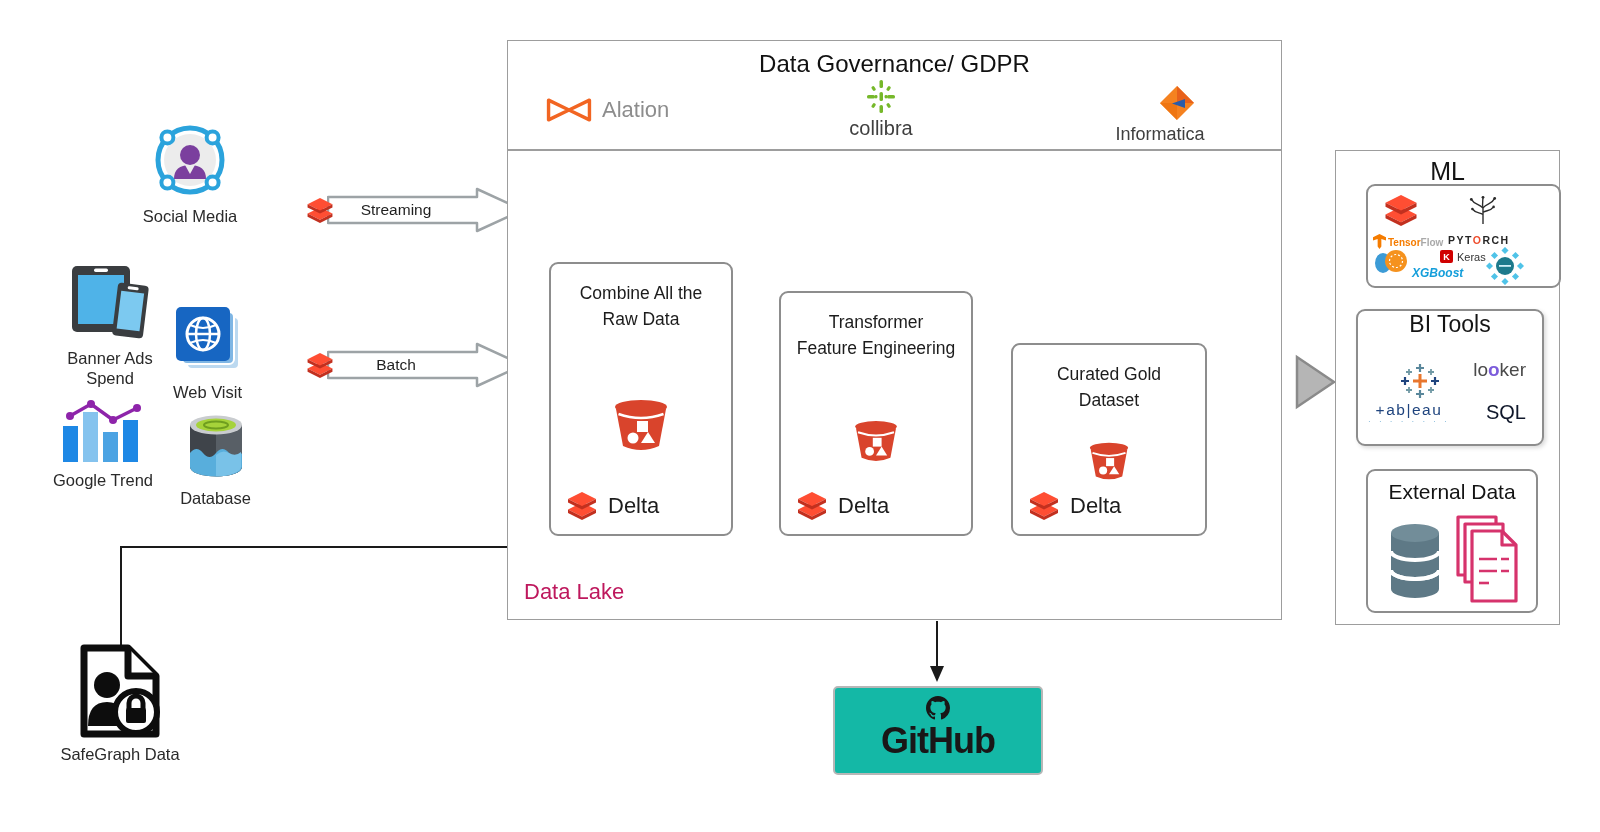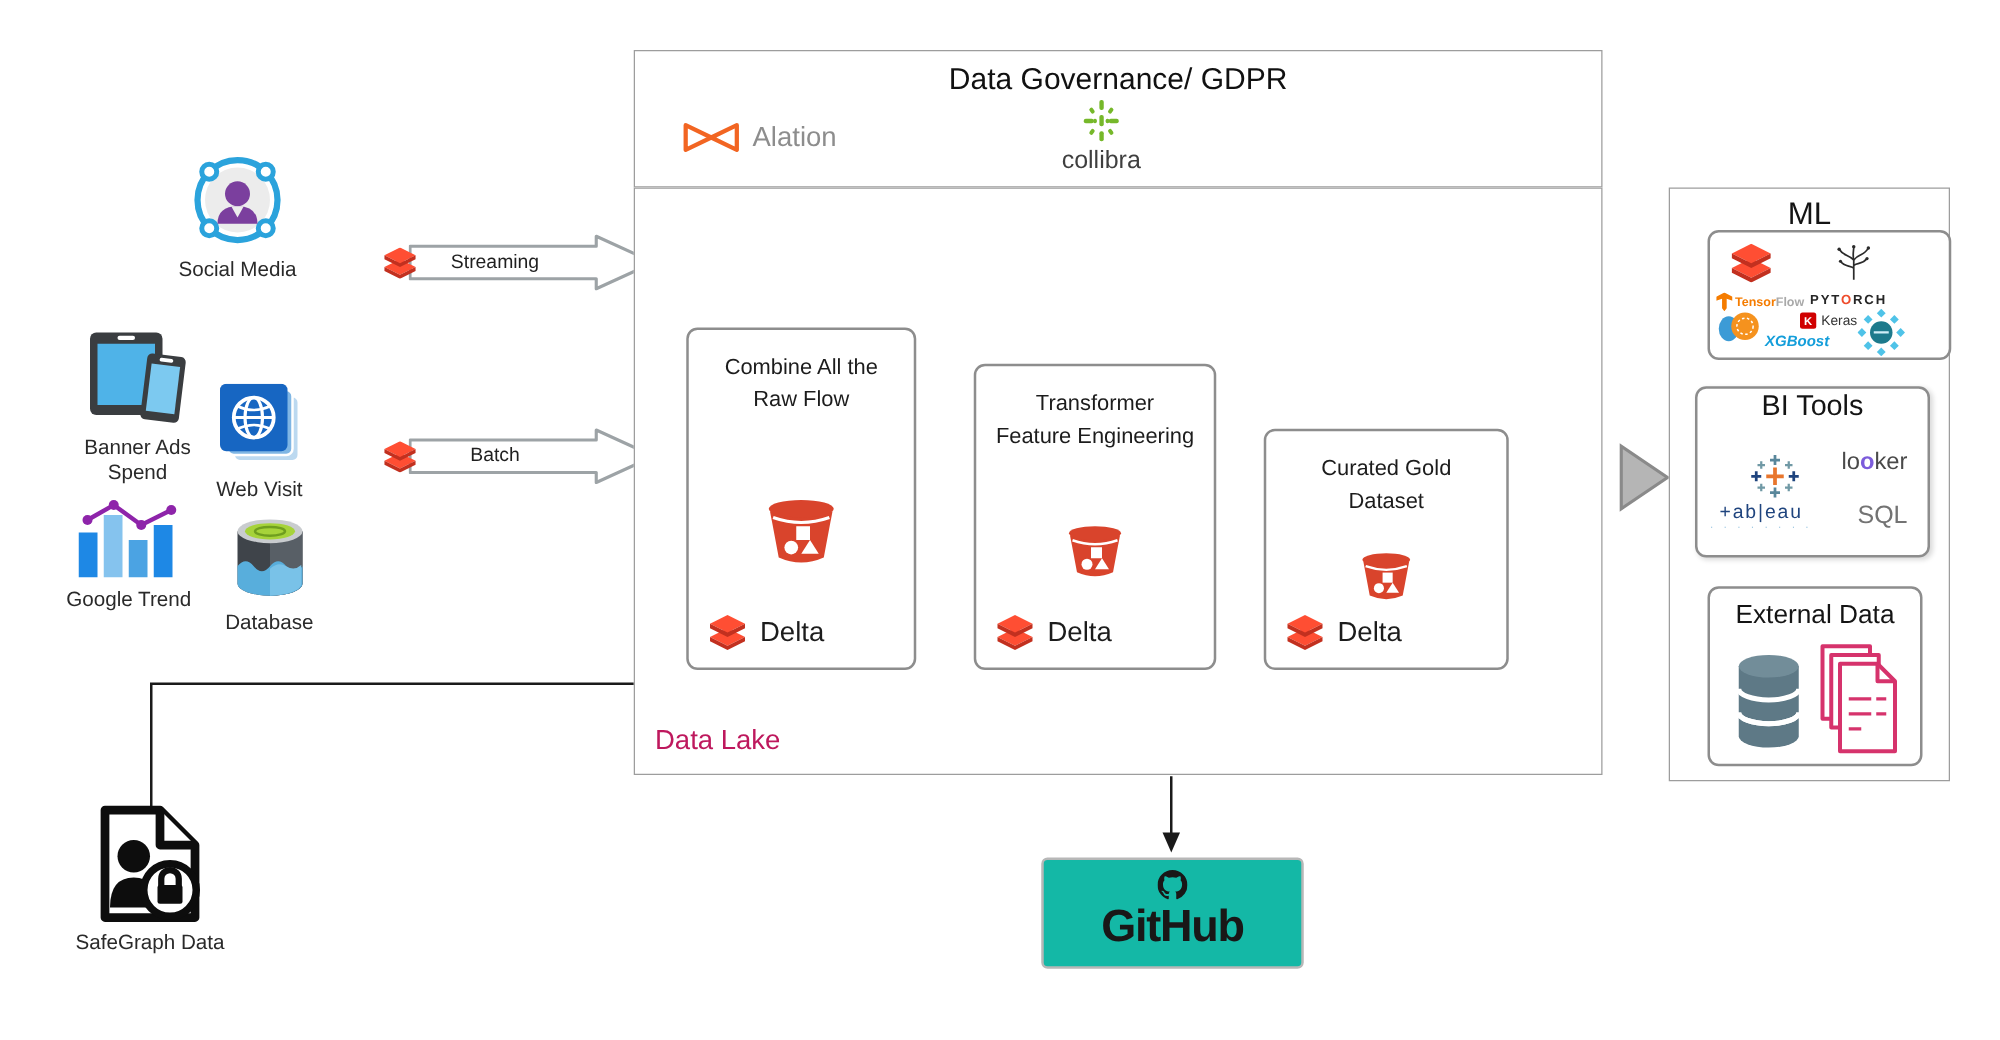--- a/index.html
+++ b/index.html
@@ -34,21 +34,21 @@
   .keras-row{display:flex;align-items:center;gap:4px;}
   .keras-k{width:13px;height:13px;background:#D00000;color:#fff;font-size:9px;font-weight:700;
            display:flex;align-items:center;justify-content:center;border-radius:2px;}
   .keras-txt{font-size:11px;color:#333;}
   .xgboost{font-size:12px;font-weight:700;font-style:italic;color:#149EDA;}
   .bi-title{font-size:23px;color:#141414;text-align:center;}
   .looker{font-size:19px;color:#4a4a4a;}
   .looker .lo{color:#7C5CDB;font-weight:700;}
   .tableau-txt{font-size:15.5px;letter-spacing:1.5px;color:#1F447E;}
   .tableau-dots{font-size:8px;letter-spacing:3px;color:#7bb4d8;margin-top:-2px;}
-  .sql{font-size:20px;color:#737373;}
+  .sql{font-size:20px;color:#0f172a;}
   .ext-title{font-size:21px;color:#141414;text-align:center;}
   
   .github-label{font-size:36px;font-weight:800;color:#191717;text-align:center;letter-spacing:-1px;}
   .gh-box{border:2px solid #b7b7b7;border-radius:5px;background:#14b8a6;box-sizing:border-box;}
   svg{display:block;}
 </style>
 </head>
 <body>
 
 <svg class="abs" style="left:0;top:0;pointer-events:none;" width="1600" height="832" viewBox="0 0 1600 832">
@@ -213,29 +213,38 @@
         <rect x="23" y="7" width="3.2" height="5" rx="1.5" transform="rotate(35 24.6 9.5)"></rect>
         <rect x="8" y="24" width="3.2" height="5" rx="1.5" transform="rotate(35 9.6 26.5)"></rect>
         <rect x="23" y="24" width="3.2" height="5" rx="1.5" transform="rotate(-35 24.6 26.5)"></rect>
         <rect x="10.5" y="16" width="3" height="3.5" rx="1.4"></rect>
         <rect x="20.5" y="16" width="3" height="3.5" rx="1.4"></rect>
       </g>
     </svg>
     <span class="collibra-txt">collibra</span>
   </div>
 
+  <div class="vendor" style="left:592px;top:44px;width:120px;">
+    <svg width="36" height="36" viewBox="0 0 36 36" style="margin-left:34px;">
+      <polygon points="18,1 35,18 18,35 1,18" fill="#F58220"></polygon>
+      <polygon points="18,1 35,18 18,18" fill="#E8611B"></polygon>
+      <polygon points="18,35 1,18 18,18" fill="#EF7612"></polygon>
+      <polygon points="26,14 13,18.5 26,23" fill="#2A5CAA"></polygon>
+    </svg>
+    <span class="informatica-txt">Informatica</span>
+  </div>
 </div>
 
 <div class="abs frame" style="left:507px;top:150px;width:775px;height:470px;">
   <div style="position:absolute;left:16px;bottom:14px;font-size:22px;color:#be185d;">Data Lake</div>
 
   <div class="abs round" style="left:41px;top:111px;width:184px;height:274px;">
     <div class="stage-title">
       <div>Combine All the</div>
-      <div>Raw Flow</div>
+      <div>Raw Data</div>
     </div>
     <div class="bucket-wrap" style="top:132px;">
       <svg width="60" height="58" viewBox="0 0 60 56">
         <path d="M5,12 L12,49 Q30,57 48,49 L55,12 Z" fill="#D9442C"></path>
         <ellipse cx="30" cy="10" rx="26" ry="7" fill="#D9442C"></ellipse>
         <path d="M7.5,17 Q30,25 52.5,17" fill="none" stroke="#fff" stroke-width="2.5"></path>
         <rect x="26" y="24" width="11" height="11" fill="#fff"></rect>
         <circle cx="22" cy="41" r="5.5" fill="#fff"></circle>
         <path d="M37,35 L44,46 L30,46 Z" fill="#fff"></path>
       </svg>

